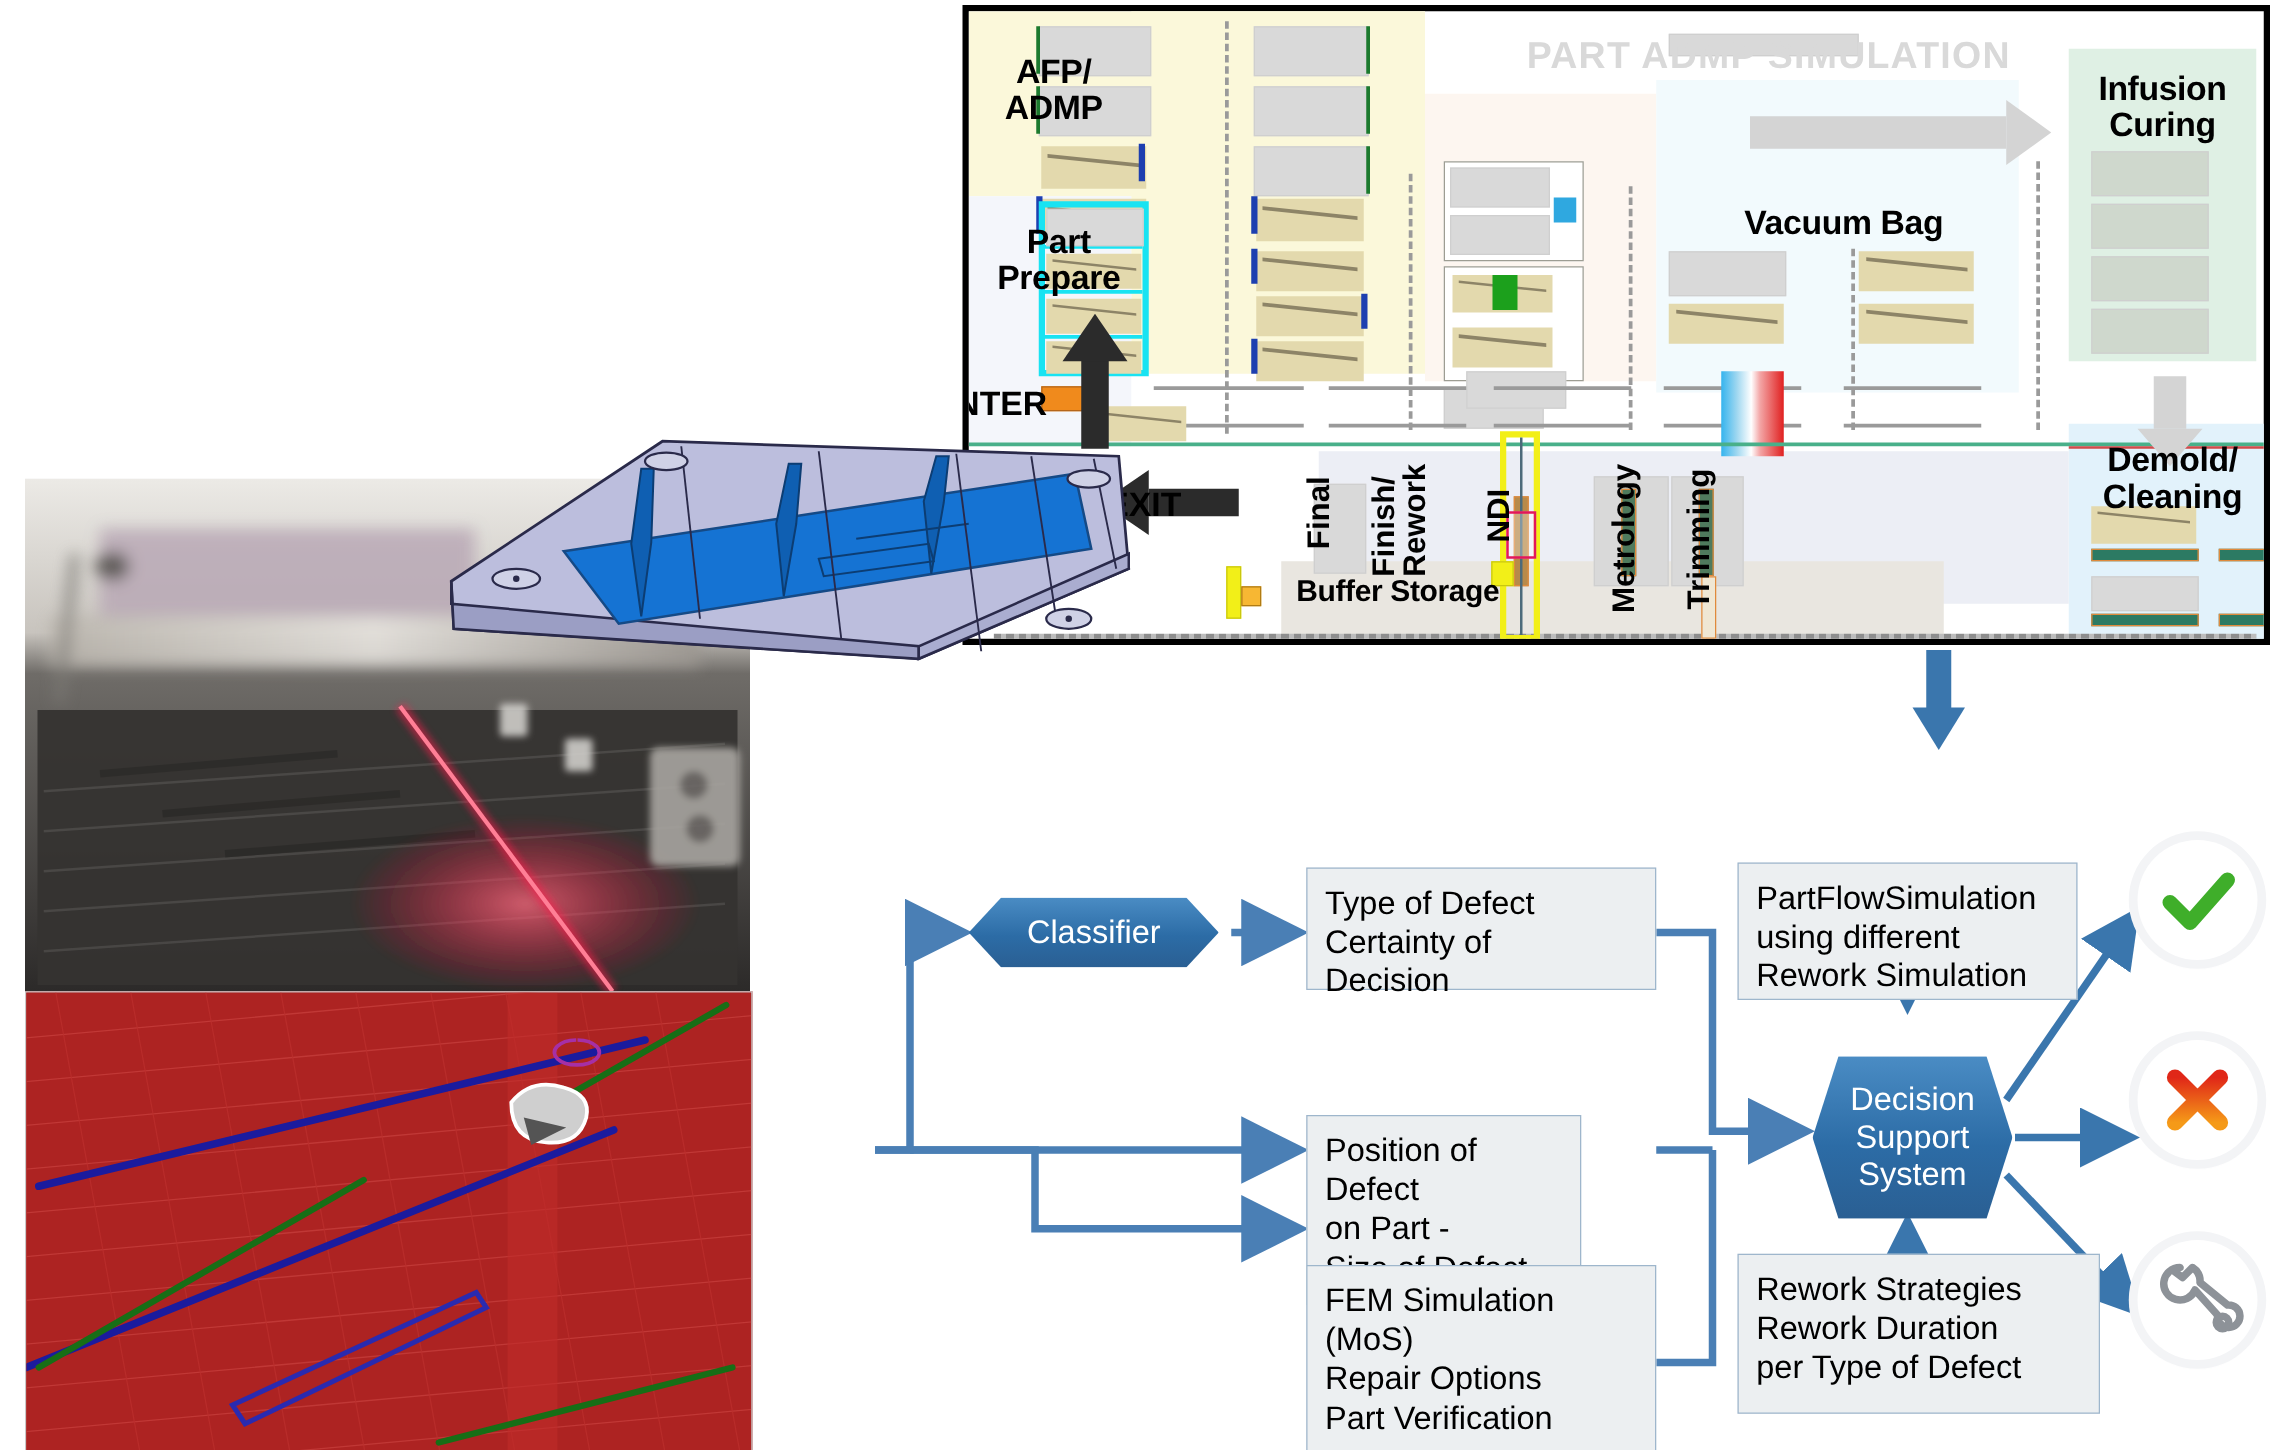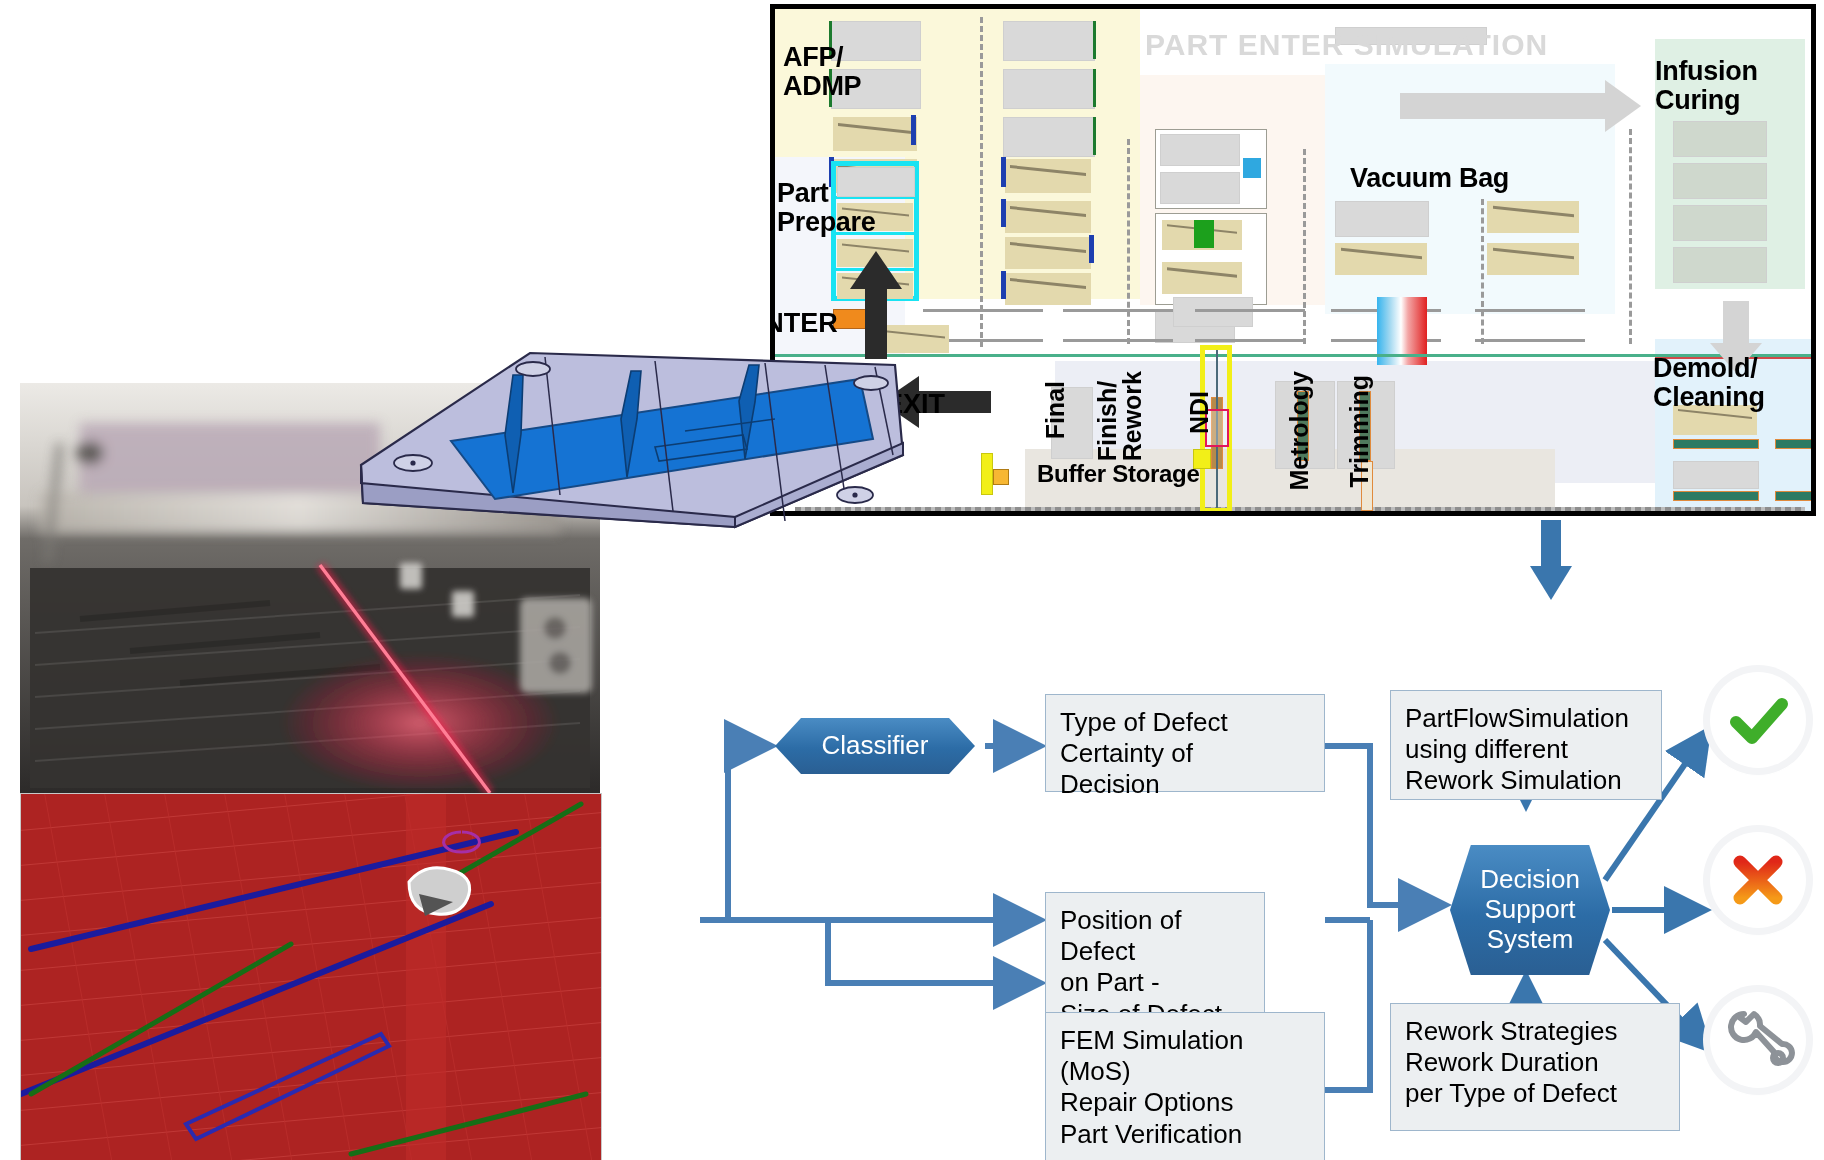--- a/index.html
+++ b/index.html
@@ -19,21 +19,21 @@
   #zone-afp{left:0;top:0;width:365px;height:148px;background:#fbf8da;}
   #zone-afp2{left:130px;top:0;width:235px;height:290px;background:#fbf8da;}
   #zone-mold{left:0;top:148px;width:130px;height:200px;background:#f4f6fb;}
   #zone-stringers{left:365px;top:66px;width:185px;height:230px;background:#fdf6f0;}
   #zone-vacuum{left:550px;top:55px;width:290px;height:250px;background:#f2fafd;}
   #zone-infusion{left:880px;top:30px;width:150px;height:250px;background:#dff0e4;}
   #zone-demold{left:880px;top:330px;width:166px;height:175px;background:#e2f2fb;}
   #zone-bottom-bar{left:280px;top:352px;width:600px;height:122px;background:#eceef5;}
   #zone-buffer{left:250px;top:440px;width:530px;height:62px;background:#e9e6e0;}
 
-  .zone-title{position:absolute;font-weight:bold;color:#000;text-align:left;
+  .zone-title{position:absolute;font-weight:bold;color:#000;text-align:center;
               line-height:1.06;letter-spacing:-0.3px;}
 
   #t-afp{left:8px;top:34px;width:120px;font-size:27px;}
   #t-mold{left:2px;top:170px;width:140px;font-size:27px;}
   #t-stringers{left:368px;top:40px;width:185px;font-size:26px;}
   #t-vacuum{left:575px;top:155px;width:250px;font-size:27px;}
   #t-infusion{left:880px;top:48px;width:150px;font-size:27px;}
   #t-demold{left:878px;top:345px;width:170px;font-size:27px;}
   #t-pfs{left:370px;top:20px;width:540px;font-size:30px;color:#d9d9d9;
          letter-spacing:1px;}
@@ -259,21 +259,21 @@
     <div style="position:absolute;left:218px;top:460px;width:14px;height:14px;background:#f7b733;border:1px solid #b07b14;"></div>
 
     <div class="arrow-gray abs" id="gray-arrow-h"></div>
     <div class="arrow-gray abs" id="gray-arrow-v"></div>
 
     <div class="abs" id="enter-arrow"></div>
     <div class="abs lbl" id="enter-text">ENTER</div>
     <div class="abs" id="exit-arrow"></div>
     <div class="abs lbl" id="exit-text">EXIT</div>
 
-    <div class="zone-title" id="t-pfs">PART ENTER SIMULATION</div>
+    <div class="zone-title" id="t-pfs">PART ADMP SIMULATION</div>
     <div class="zone-title" id="t-afp" style="white-space:pre-line">AFP/
 ADMP</div>
     <div class="zone-title" id="t-mold" style="white-space:pre-line">Part
 Prepare</div>
     <div class="zone-title" id="t-vacuum" style="white-space:pre-line">Vacuum Bag</div>
     <div class="zone-title" id="t-demold" style="white-space:pre-line">Demold/
 Cleaning</div>
     <div class="zone-title" id="t-infusion" style="white-space:pre-line">Infusion
 Curing</div>
     <div class="zone-title" id="t-buffer">Buffer Storage</div>

